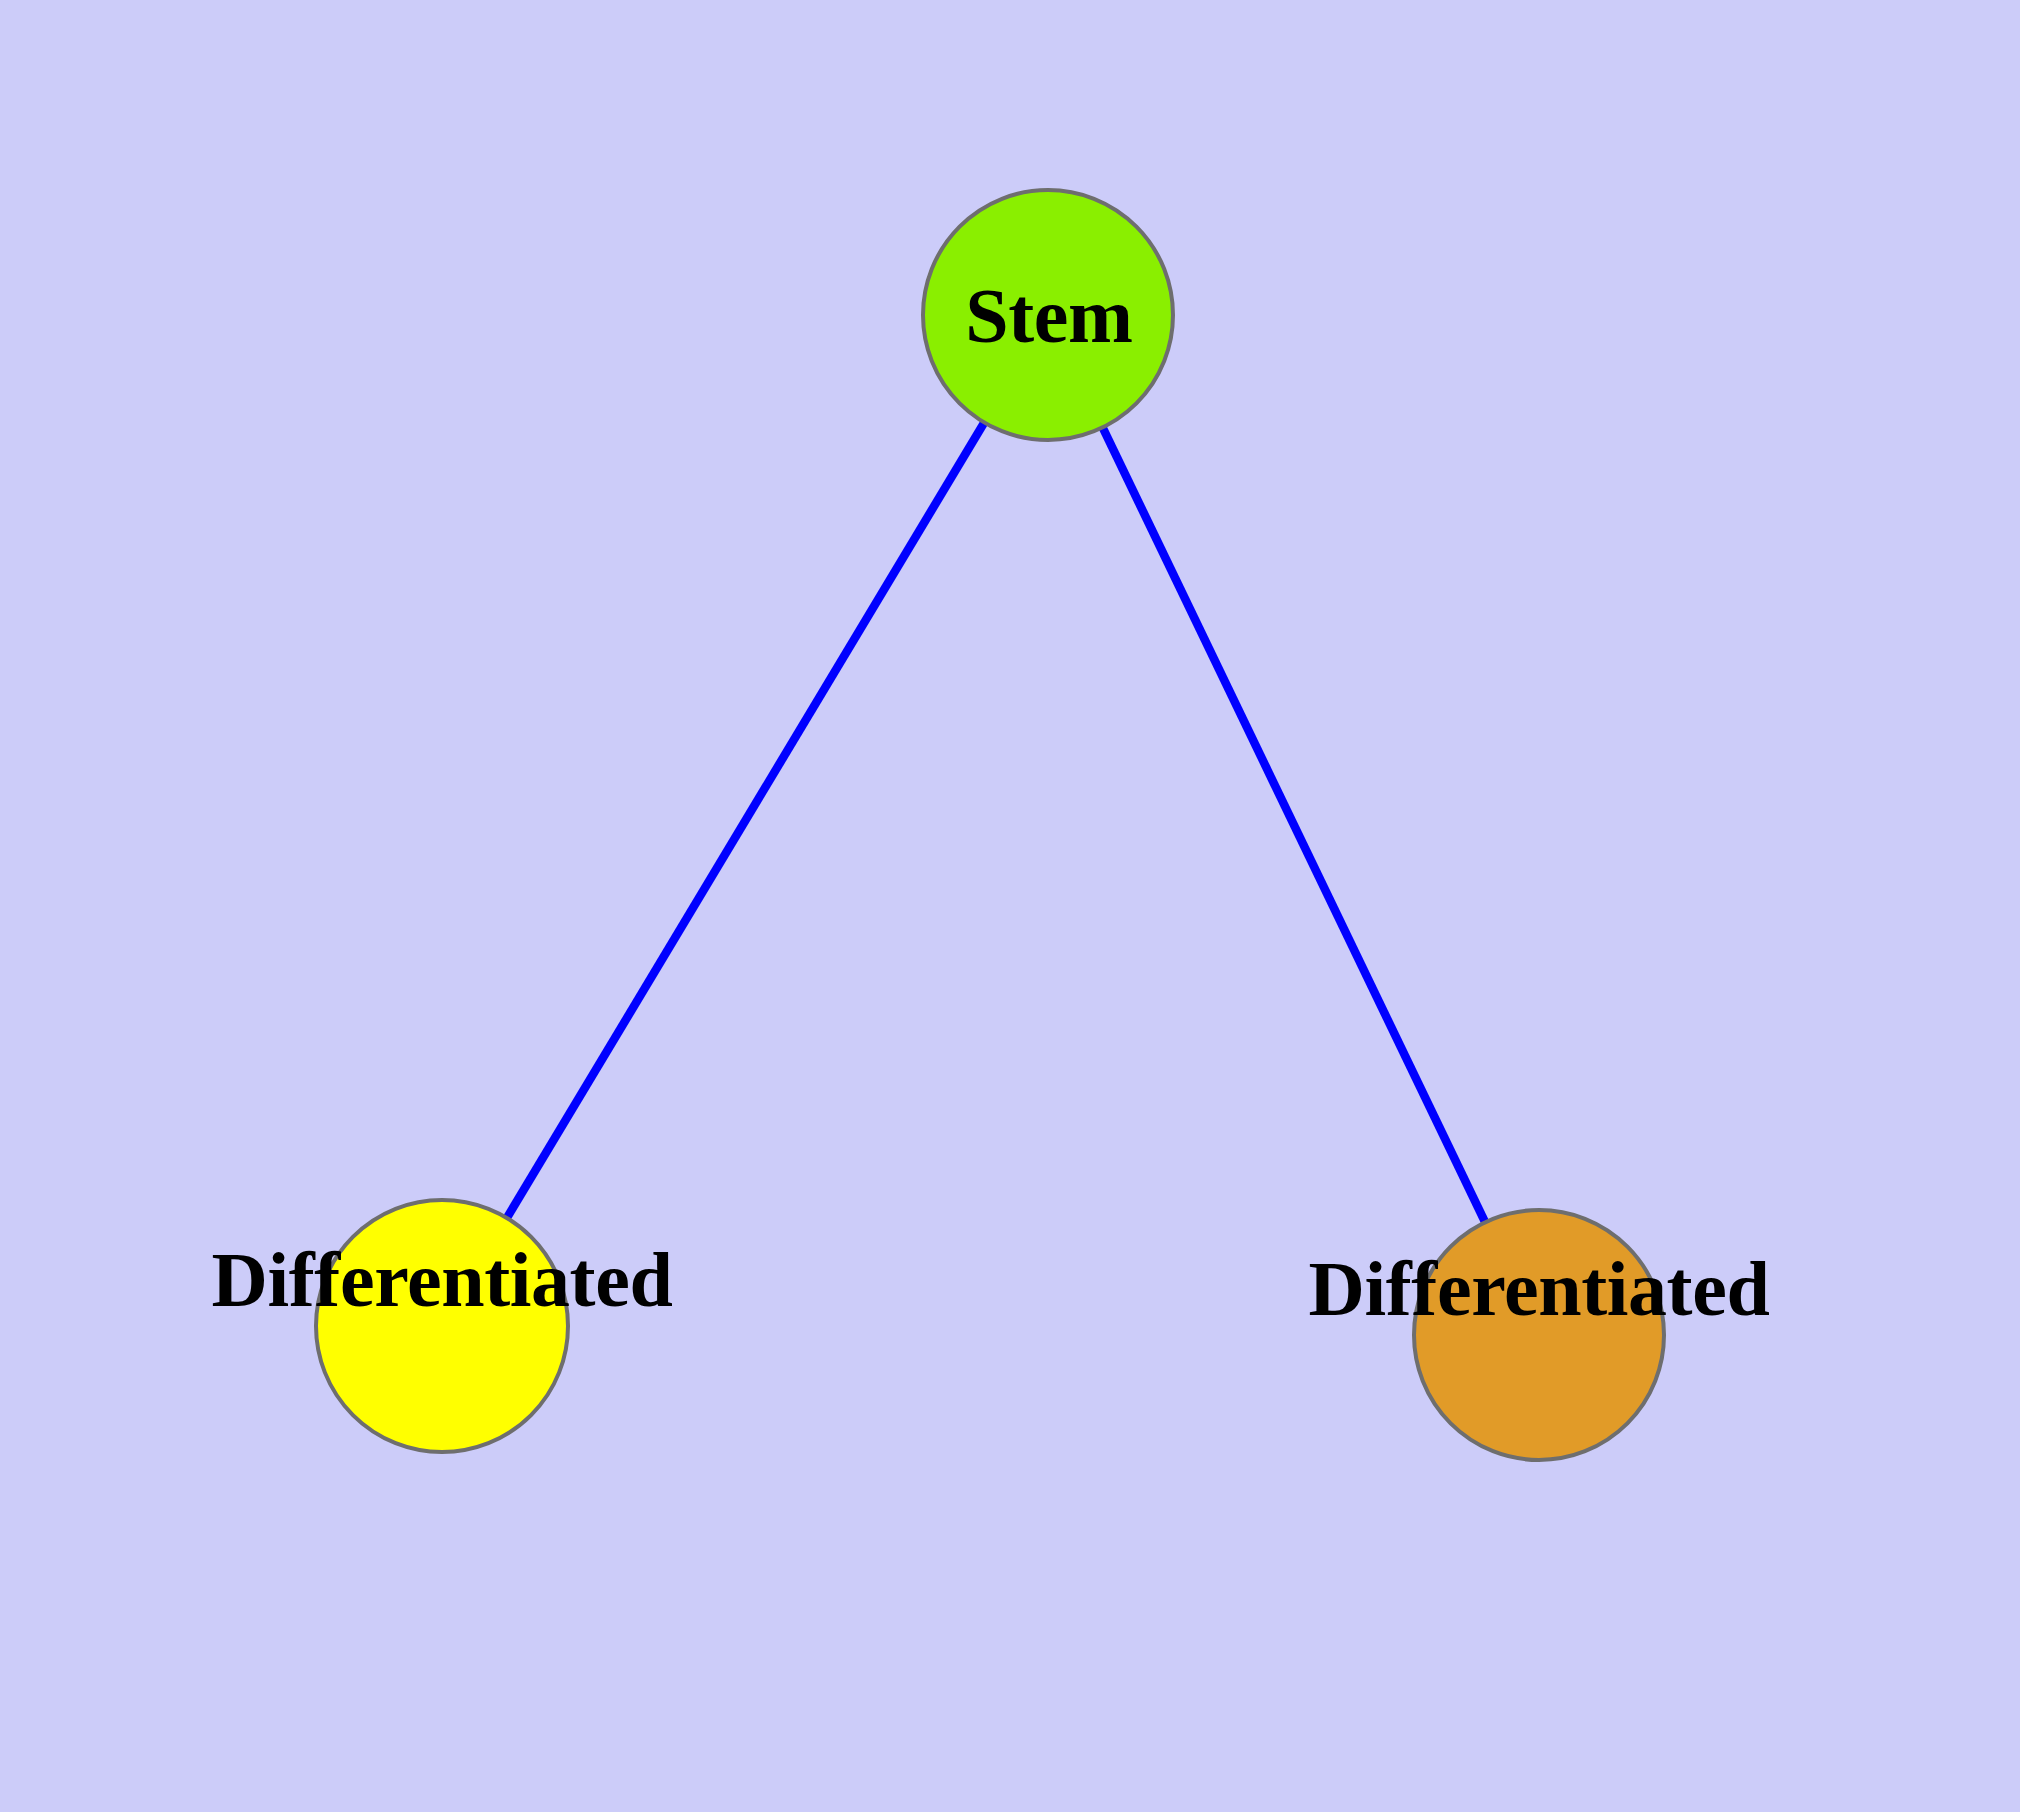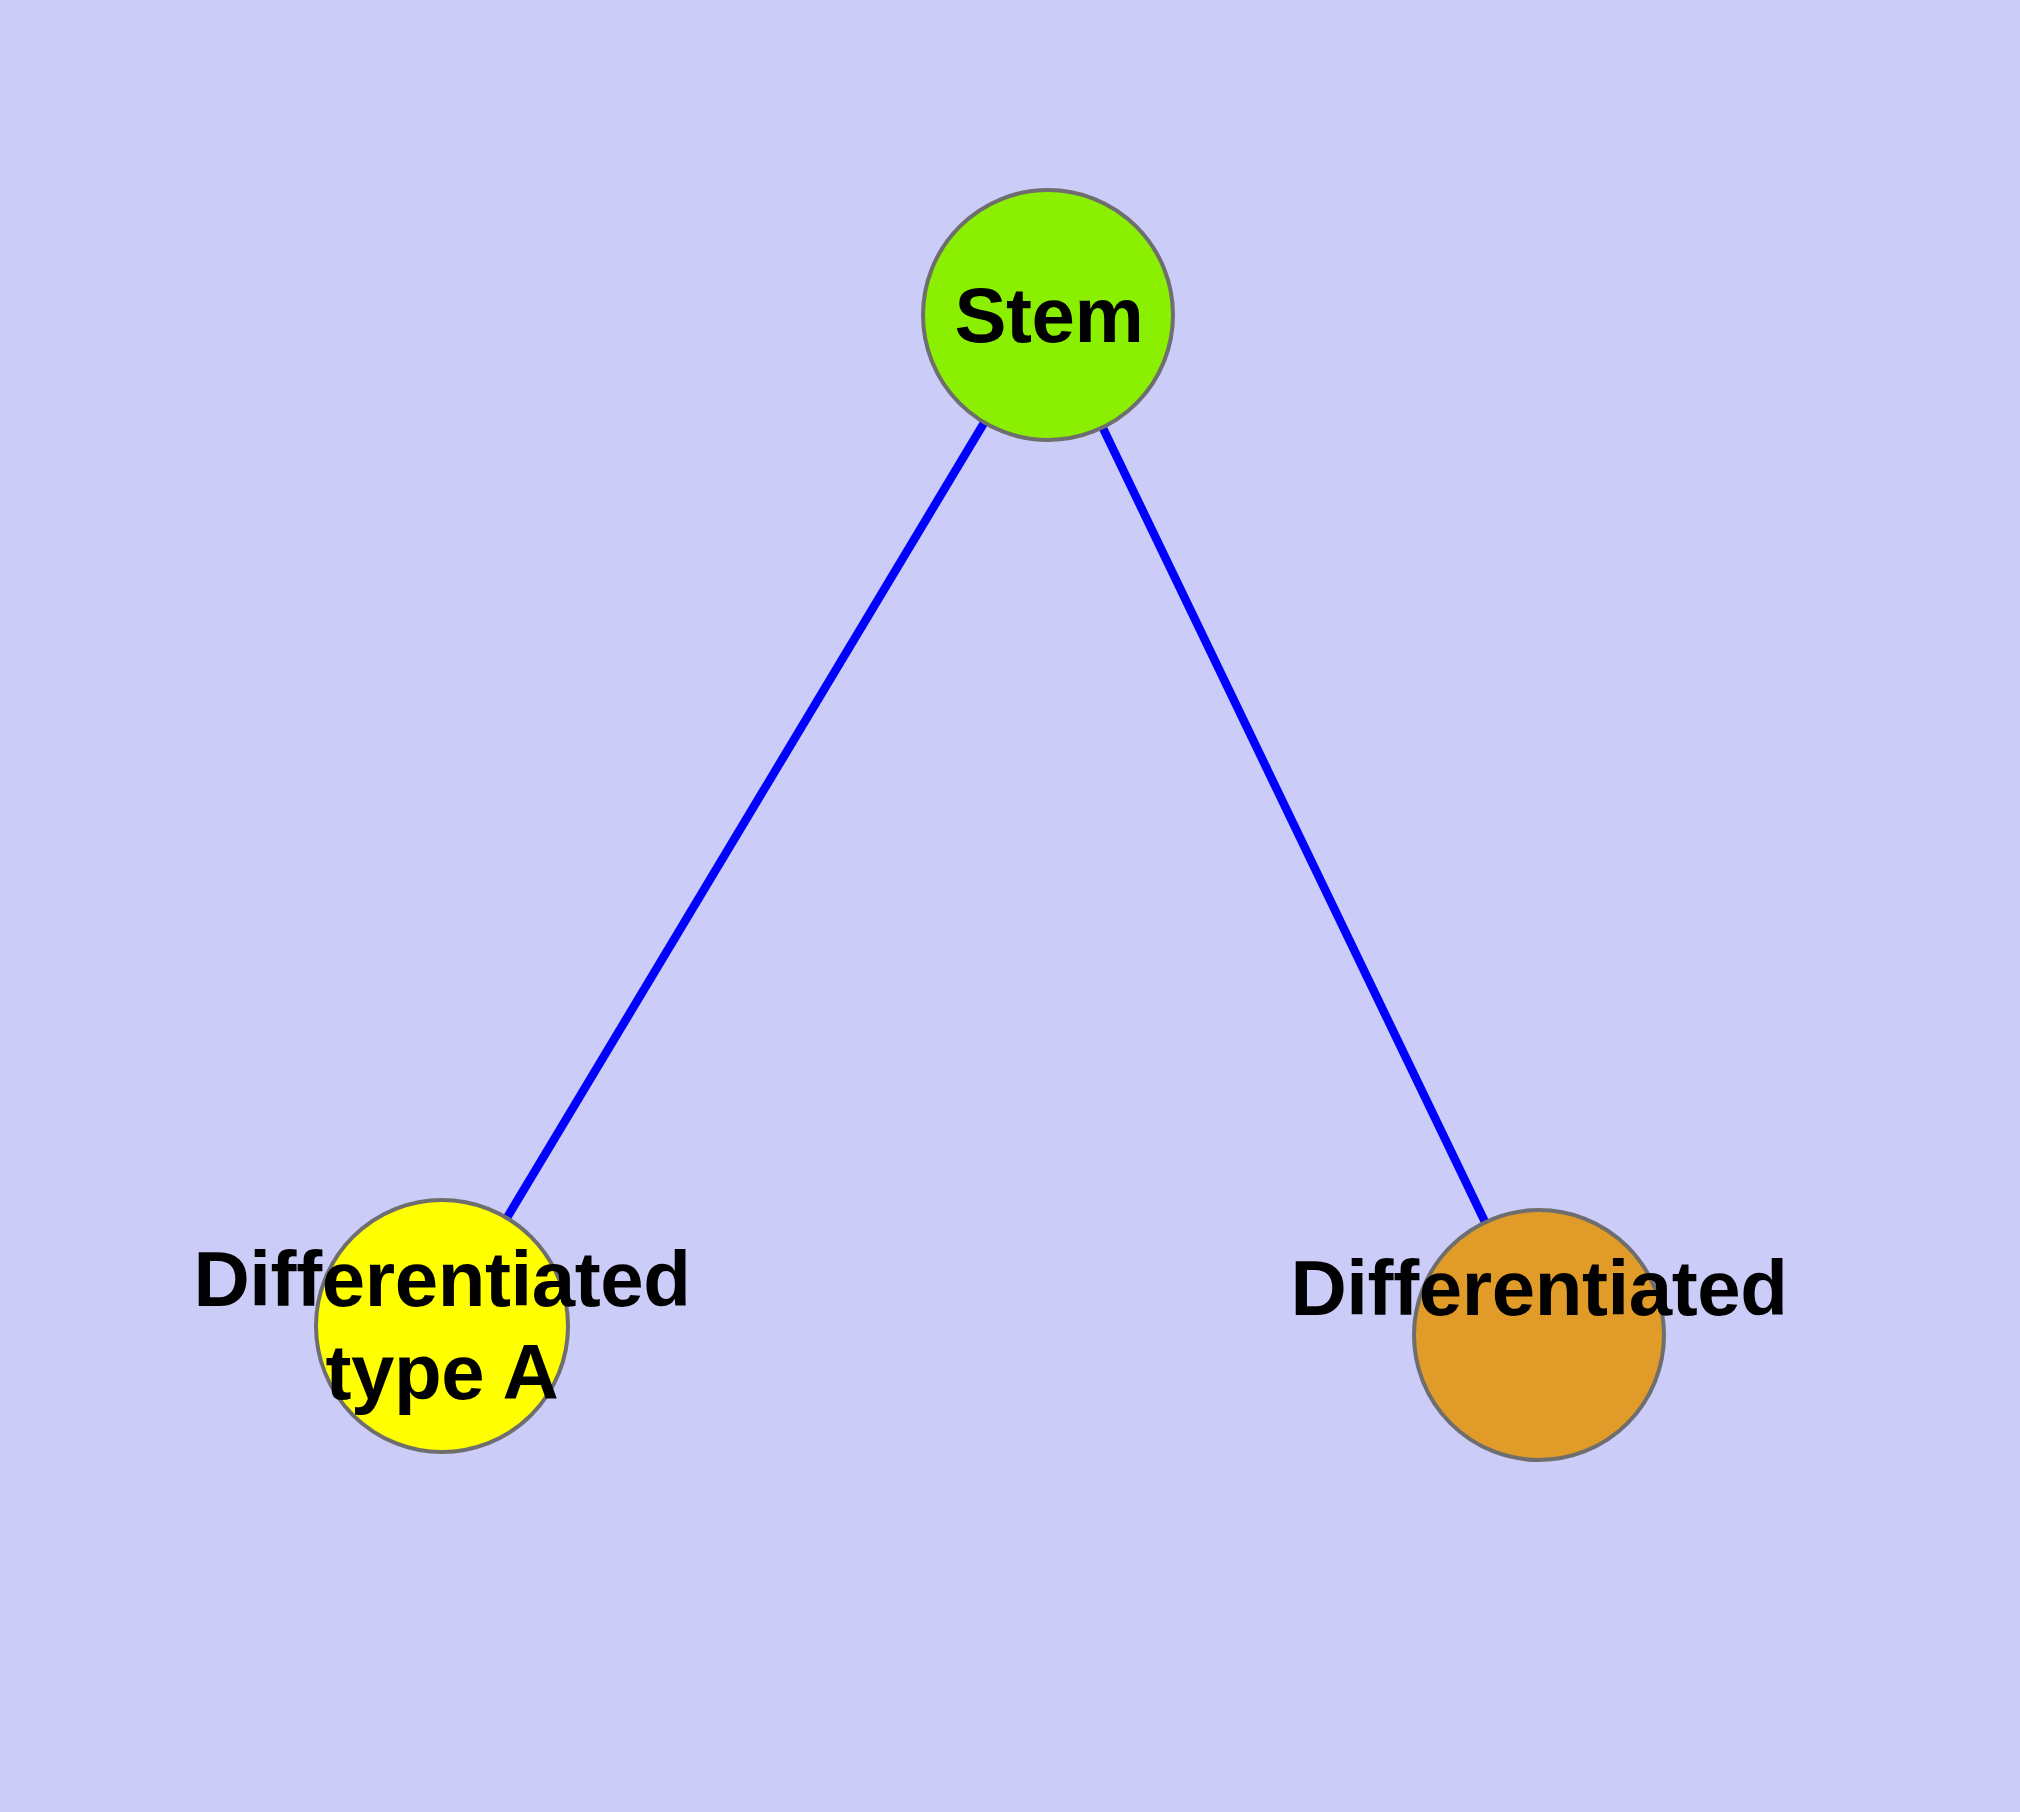--- a/index.html
+++ b/index.html
@@ -6,21 +6,21 @@
     margin: 0;
     padding: 0;
     background: #ffffff;
   }
   #canvas {
     position: relative;
     width: 2021px;
     height: 1812px;
     background: #ccccf9;
     overflow: hidden;
-    font-family: Liberation Sans, sans-serif;
+    font-family: Liberation Serif, serif;
   }
   #edge-layer {
     position: absolute;
     left: 0;
     top: 0;
     width: 2021px;
     height: 1812px;
     z-index: 1;
   }
   .node {
@@ -50,19 +50,19 @@
 
   <svg id="edge-layer" viewBox="0 0 2384 2138">
     <line x1="1237" y1="372" x2="521" y2="1565" stroke="#0000ff" stroke-width="10" stroke-linecap="butt"></line>
     <line x1="1237" y1="372" x2="1816" y2="1575" stroke="#0000ff" stroke-width="10" stroke-linecap="butt"></line>
   </svg>
 
   <div class="node" style="left:921px; top:188px; width:254px; height:254px; background:#8aef00;"></div>
   <div class="node-label" style="left:625px; top:269px; width:848px;"><span>Stem</span></div>
 
   <div class="node" style="left:314px; top:1198px; width:256px; height:256px; background:#ffff00;"></div>
-  <div class="node-label" style="left:18px; top:1233px; width:848px;"><span>Differentiated</span><br><span>type A</span></div>
+  <div class="node-label" style="left:18px; top:1233px; width:848px;"><span>Differentiated</span><br></div>
 
   <div class="node" style="left:1412px; top:1208px; width:254px; height:254px; background:#e19b28;"></div>
   <div class="node-label" style="left:1115px; top:1242px; width:848px;"><span>Differentiated</span><br></div>
 
 </div>
 
 
 </body></html>

